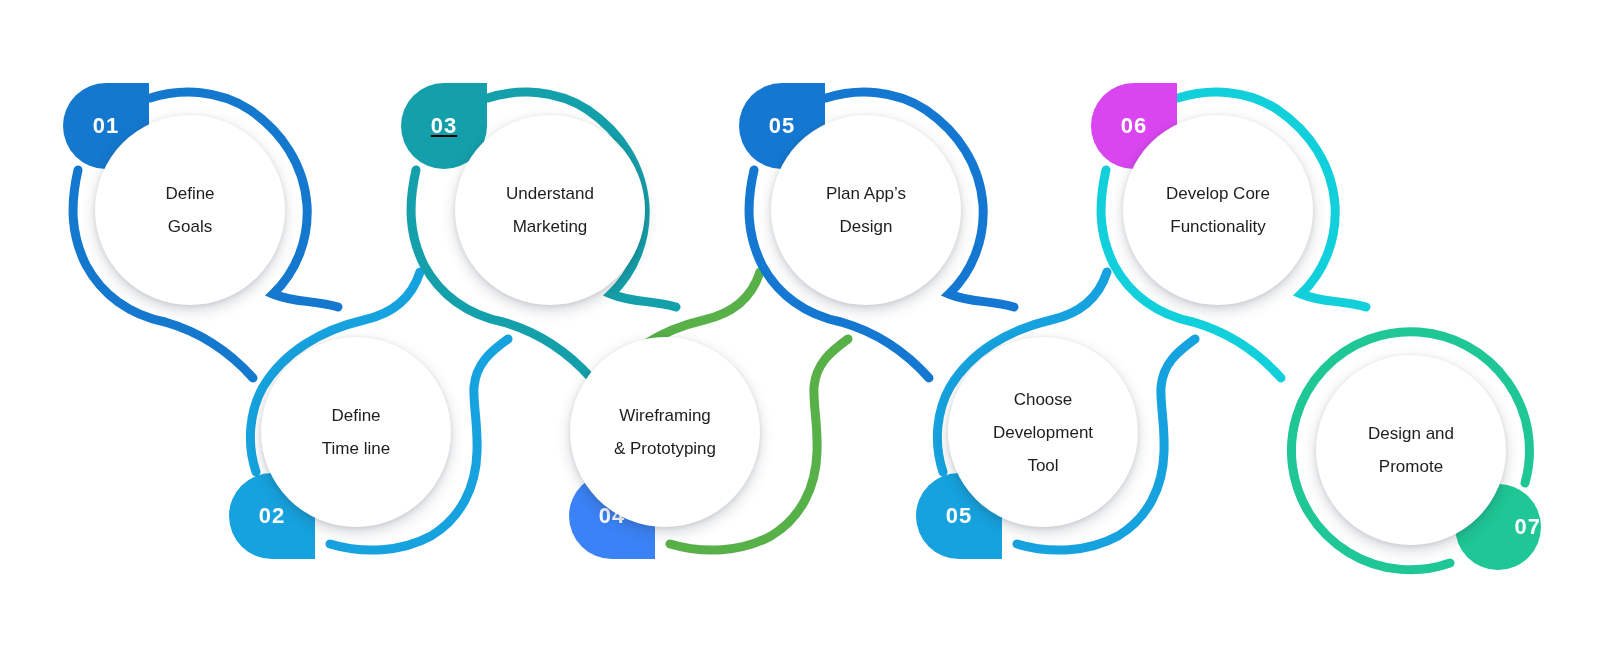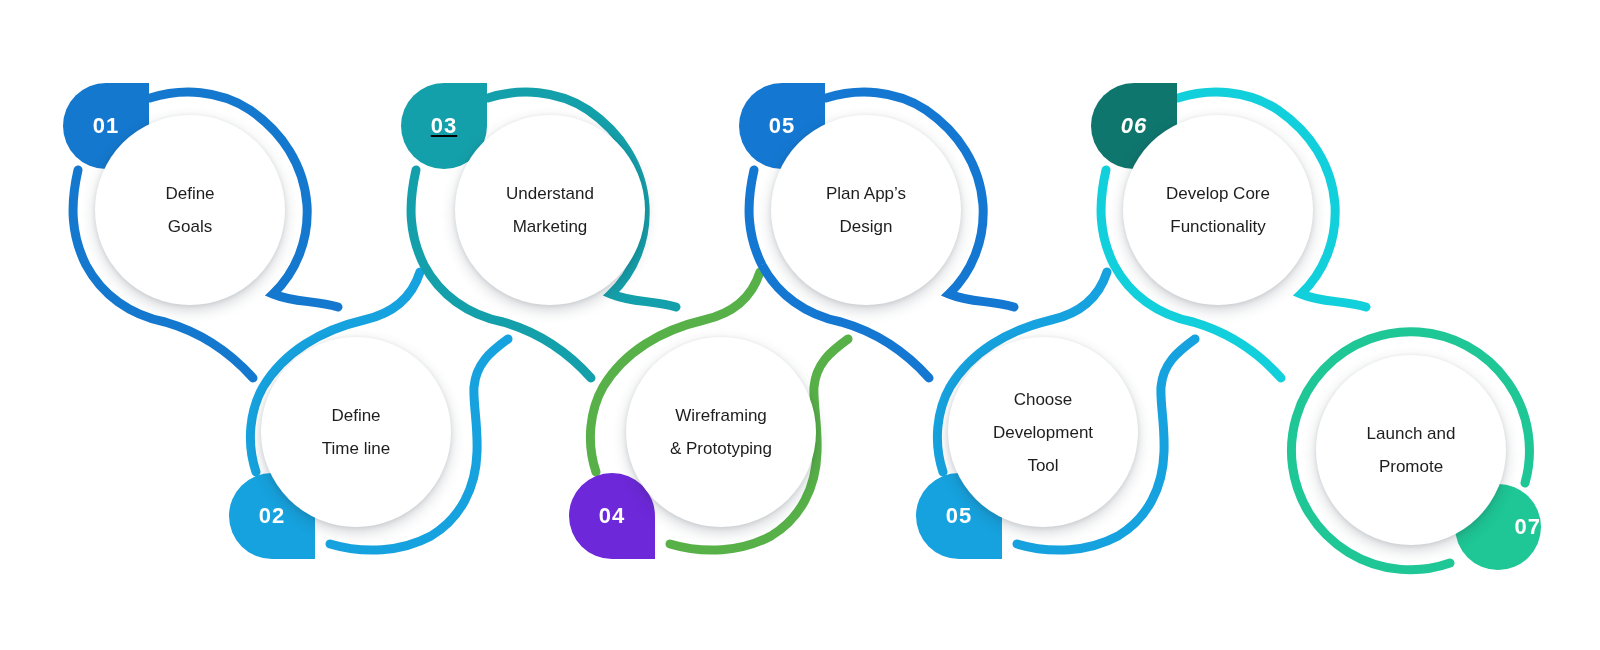--- a/index.html
+++ b/index.html
@@ -87,63 +87,63 @@
 
   <div class="badge tip-tr" style="left: 63px; top: 83px; background: rgb(20, 120, 206);">
       <span class="num">01</span>
     </div>
   <div class="badge tip-br" style="left: 229px; top: 473px; background: rgb(22, 162, 222);">
       <span class="num">02</span>
     </div>
   <div class="badge tip-tr" style="left: 401px; top: 83px; background: rgb(20, 160, 170); text-decoration: underline;">
       <span class="num">03</span>
     </div>
-  <div class="badge tip-br" style="left: 569px; top: 473px; background: #6d28d9;">
+  <div class="badge tip-br" style="left: 569px; top: 473px; background: #3b82f6;">
       <span class="num">04</span>
     </div>
   <div class="badge tip-tr" style="left: 739px; top: 83px; background: rgb(20, 120, 210);">
       <span class="num">05</span>
     </div>
   <div class="badge tip-br" style="left: 916px; top: 473px; background: rgb(22, 162, 222);">
       <span class="num">05</span>
     </div>
-  <div class="badge tip-tr" style="left: 1091px; top: 83px; background: #0f766e; font-style: italic;">
+  <div class="badge tip-tr" style="left: 1091px; top: 83px; background: #d946ef;">
       <span class="num">06</span>
     </div>
   <div class="badge tip-tl" style="left: 1455px; top: 484px; background: rgb(30, 199, 149); justify-content: flex-end;">
       <span class="num">07</span>
     </div>
 
   <div class="circle" style="left:95px;  top:115px;">
       <div class="label">Define
 Goals</div>
     </div>
   <div class="circle" style="left:261px; top:337px;">
       <div class="label">Define
 Time line</div>
     </div>
   <div class="circle" style="left:455px; top:115px;">
       <div class="label">Understand
 Marketing</div>
     </div>
-  <div class="circle" style="left:626px; top:337px;">
+  <div class="circle" style="left:570px; top:337px;">
       <div class="label">Wireframing
 &amp; Prototyping</div>
     </div>
   <div class="circle" style="left:771px; top:115px;">
       <div class="label">Plan App’s
 Design</div>
     </div>
   <div class="circle" style="left:948px; top:337px;">
       <div class="label">Choose
 Development
 Tool</div>
     </div>
   <div class="circle" style="left:1123px;top:115px;">
       <div class="label">Develop Core
 Functionality</div>
     </div>
   <div class="circle" style="left:1316px;top:355px;">
-      <div class="label">Launch and
+      <div class="label">Design and
 Promote</div>
     </div>
 
 </div>
 
 </body></html>

